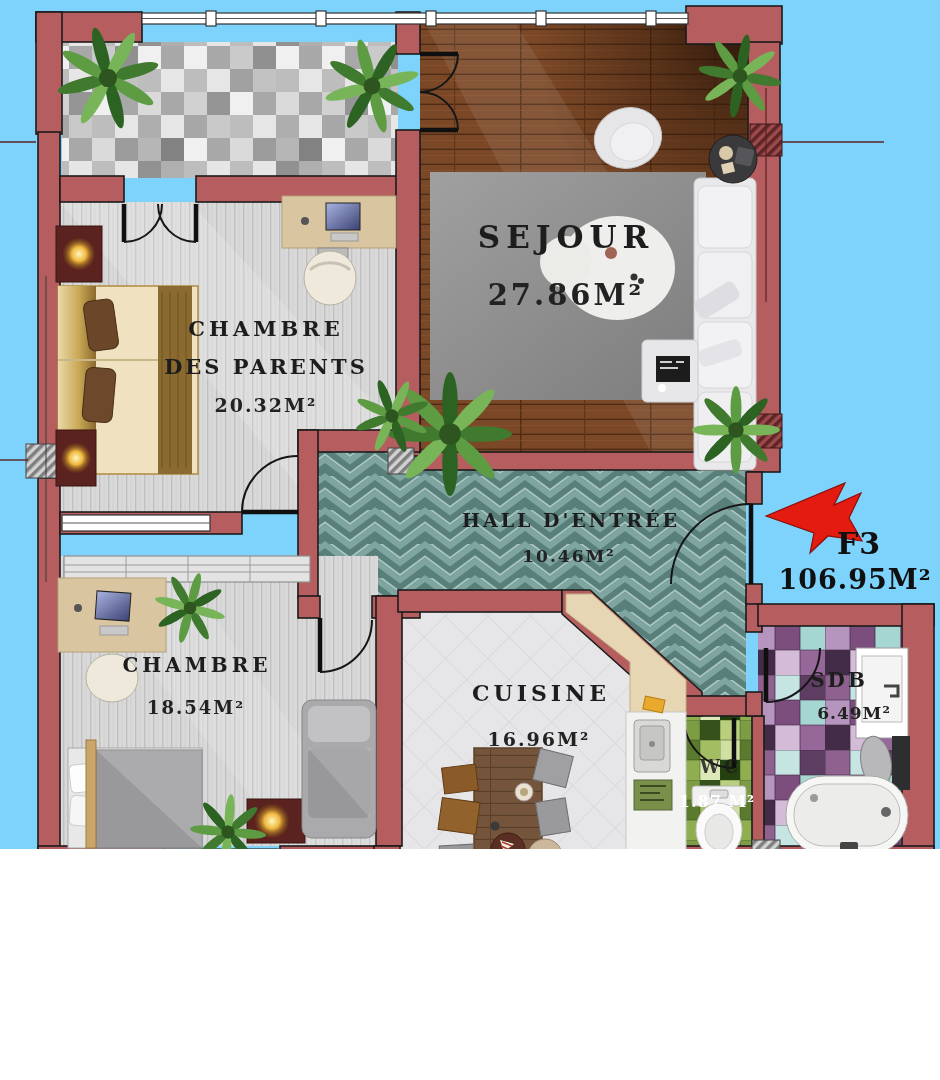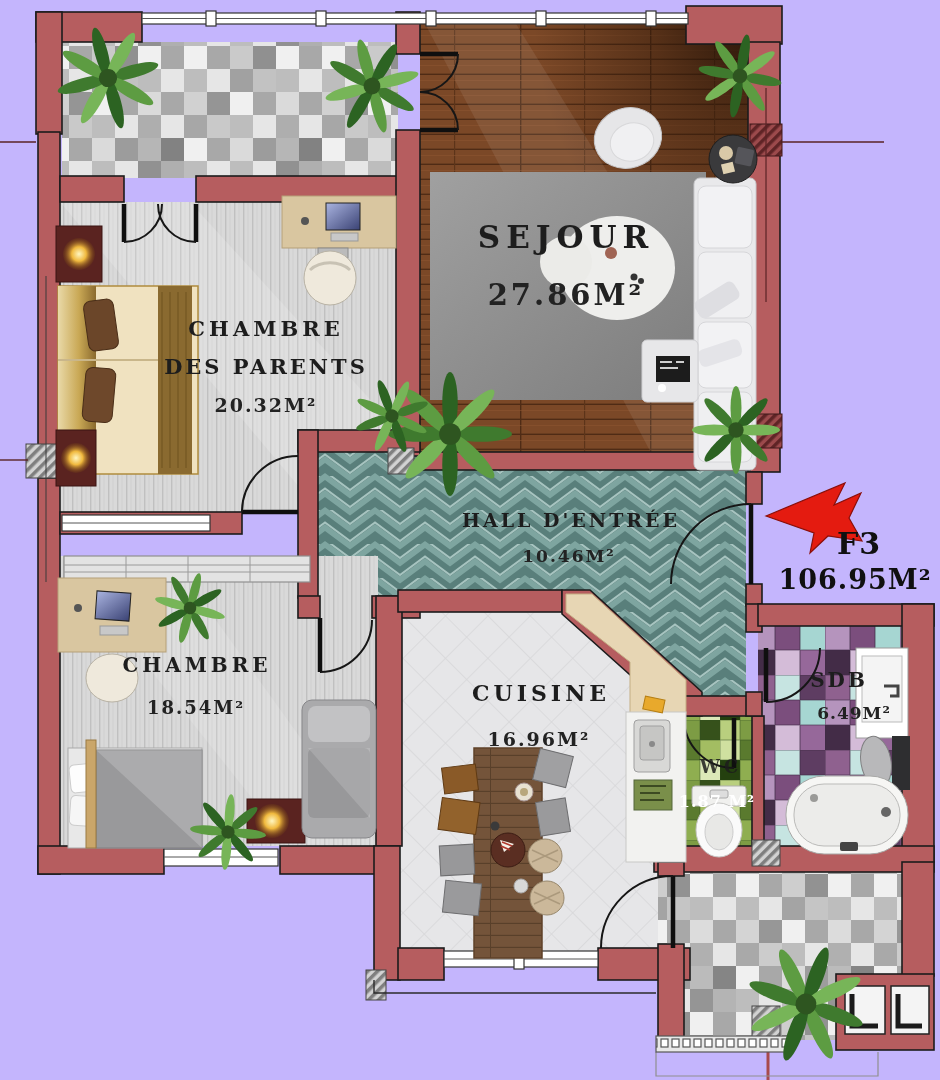--- a/index.html
+++ b/index.html
@@ -1,16 +1,16 @@
 <!DOCTYPE html>
 <html><head>
 <meta charset="utf-8">
 <style>
   html,body{margin:0;padding:0;background:#ffffff;}
-  .stage{position:relative;width:940px;height:1080px;background:#c4b5fd;overflow:hidden;
+  .stage{position:relative;width:940px;height:849px;background:#7dd3fc;overflow:hidden;
          font-family:"DejaVu Serif", serif;}
   svg{display:block}
   .room-label{font-family:"DejaVu Serif",serif;fill:#1d1d1d;font-weight:700;}
   .room-area{font-family:"DejaVu Serif",serif;fill:#222222;font-weight:700;}
   .annot{font-family:"DejaVu Serif",serif;fill:#101010;font-weight:700;}
   .wall{fill:#b65d5f;stroke:#1c1c1c;stroke-width:1.6;}
   .arc{fill:none;stroke:#161616;stroke-width:2;}
   .leaf{stroke:#0f0f0f;stroke-width:4.5;}
   .winframe{fill:#ffffff;stroke:#333;stroke-width:1.2;}
 </style>

